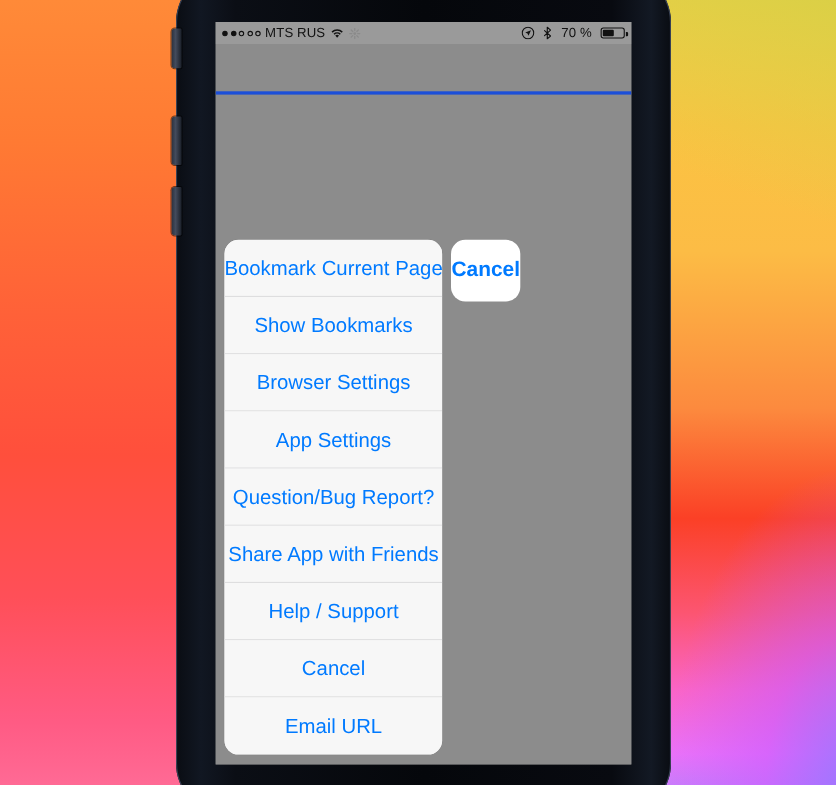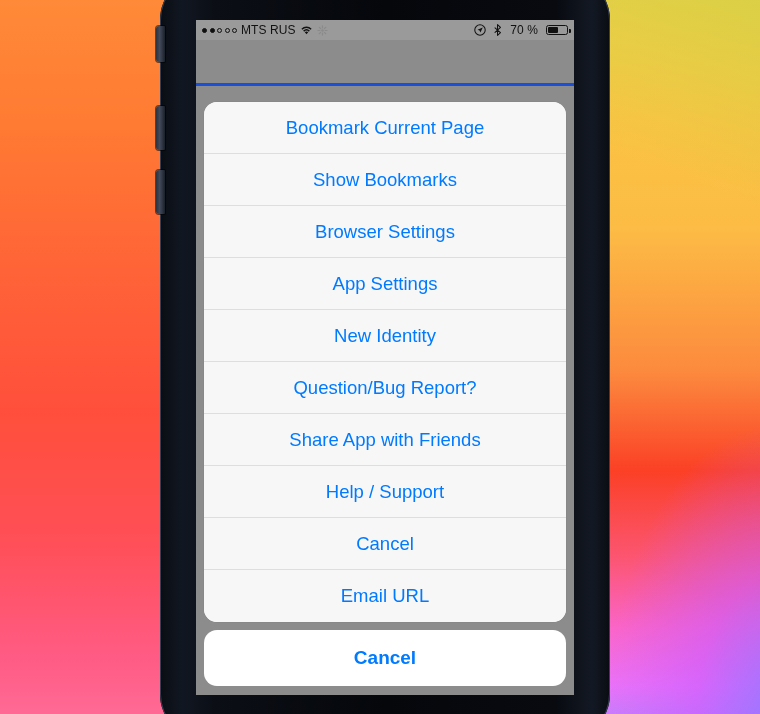--- a/index.html
+++ b/index.html
@@ -109,21 +109,21 @@
   .battery { width:22px; height:10.5px; border:1px solid #111; border-radius:2.5px;
              position:relative; display:inline-block; }
   .battery::after { content:""; position:absolute; right:-3.5px; top:3px;
                     width:2px; height:4.5px; background:#111; border-radius:0 1px 1px 0; }
   .battery > b { position:absolute; left:1px; top:1px; bottom:1px; width:68%;
                  background:#111; border-radius:1px; display:block; }
 
   
   #sheet {
     position:absolute; left:8px; bottom:9px; width:362px;
-    display:flex; flex-direction:column; gap:8px;
+    display:flex; flex-direction:row; gap:8px;
   }
   .sheet-group {
     background:#f2f2f2;
     border-radius:13px;
     overflow:hidden;
     box-shadow:0 0 0 0.5px rgba(0,0,0,0.06);
   }
   .sheet-row {
     height:52px; display:flex; align-items:center; justify-content:center;
     background:#f7f7f7;
@@ -208,21 +208,20 @@
             </span>
         </div>
       </div>
 
       <div id="sheet">
         <div class="sheet-group">
           <div class="sheet-row">Bookmark Current Page</div>
           <div class="sheet-row">Show Bookmarks</div>
           <div class="sheet-row">Browser Settings</div>
           <div class="sheet-row">App Settings</div>
-          <div class="sheet-row">New Identity</div>
           <div class="sheet-row">Question/Bug Report?</div>
           <div class="sheet-row">Share App with Friends</div>
           <div class="sheet-row">Help / Support</div>
           <div class="sheet-row">Cancel</div>
           <div class="sheet-row">Email URL</div>
         </div>
 
         <div class="cancel-btn">Cancel</div>
       </div>
 

